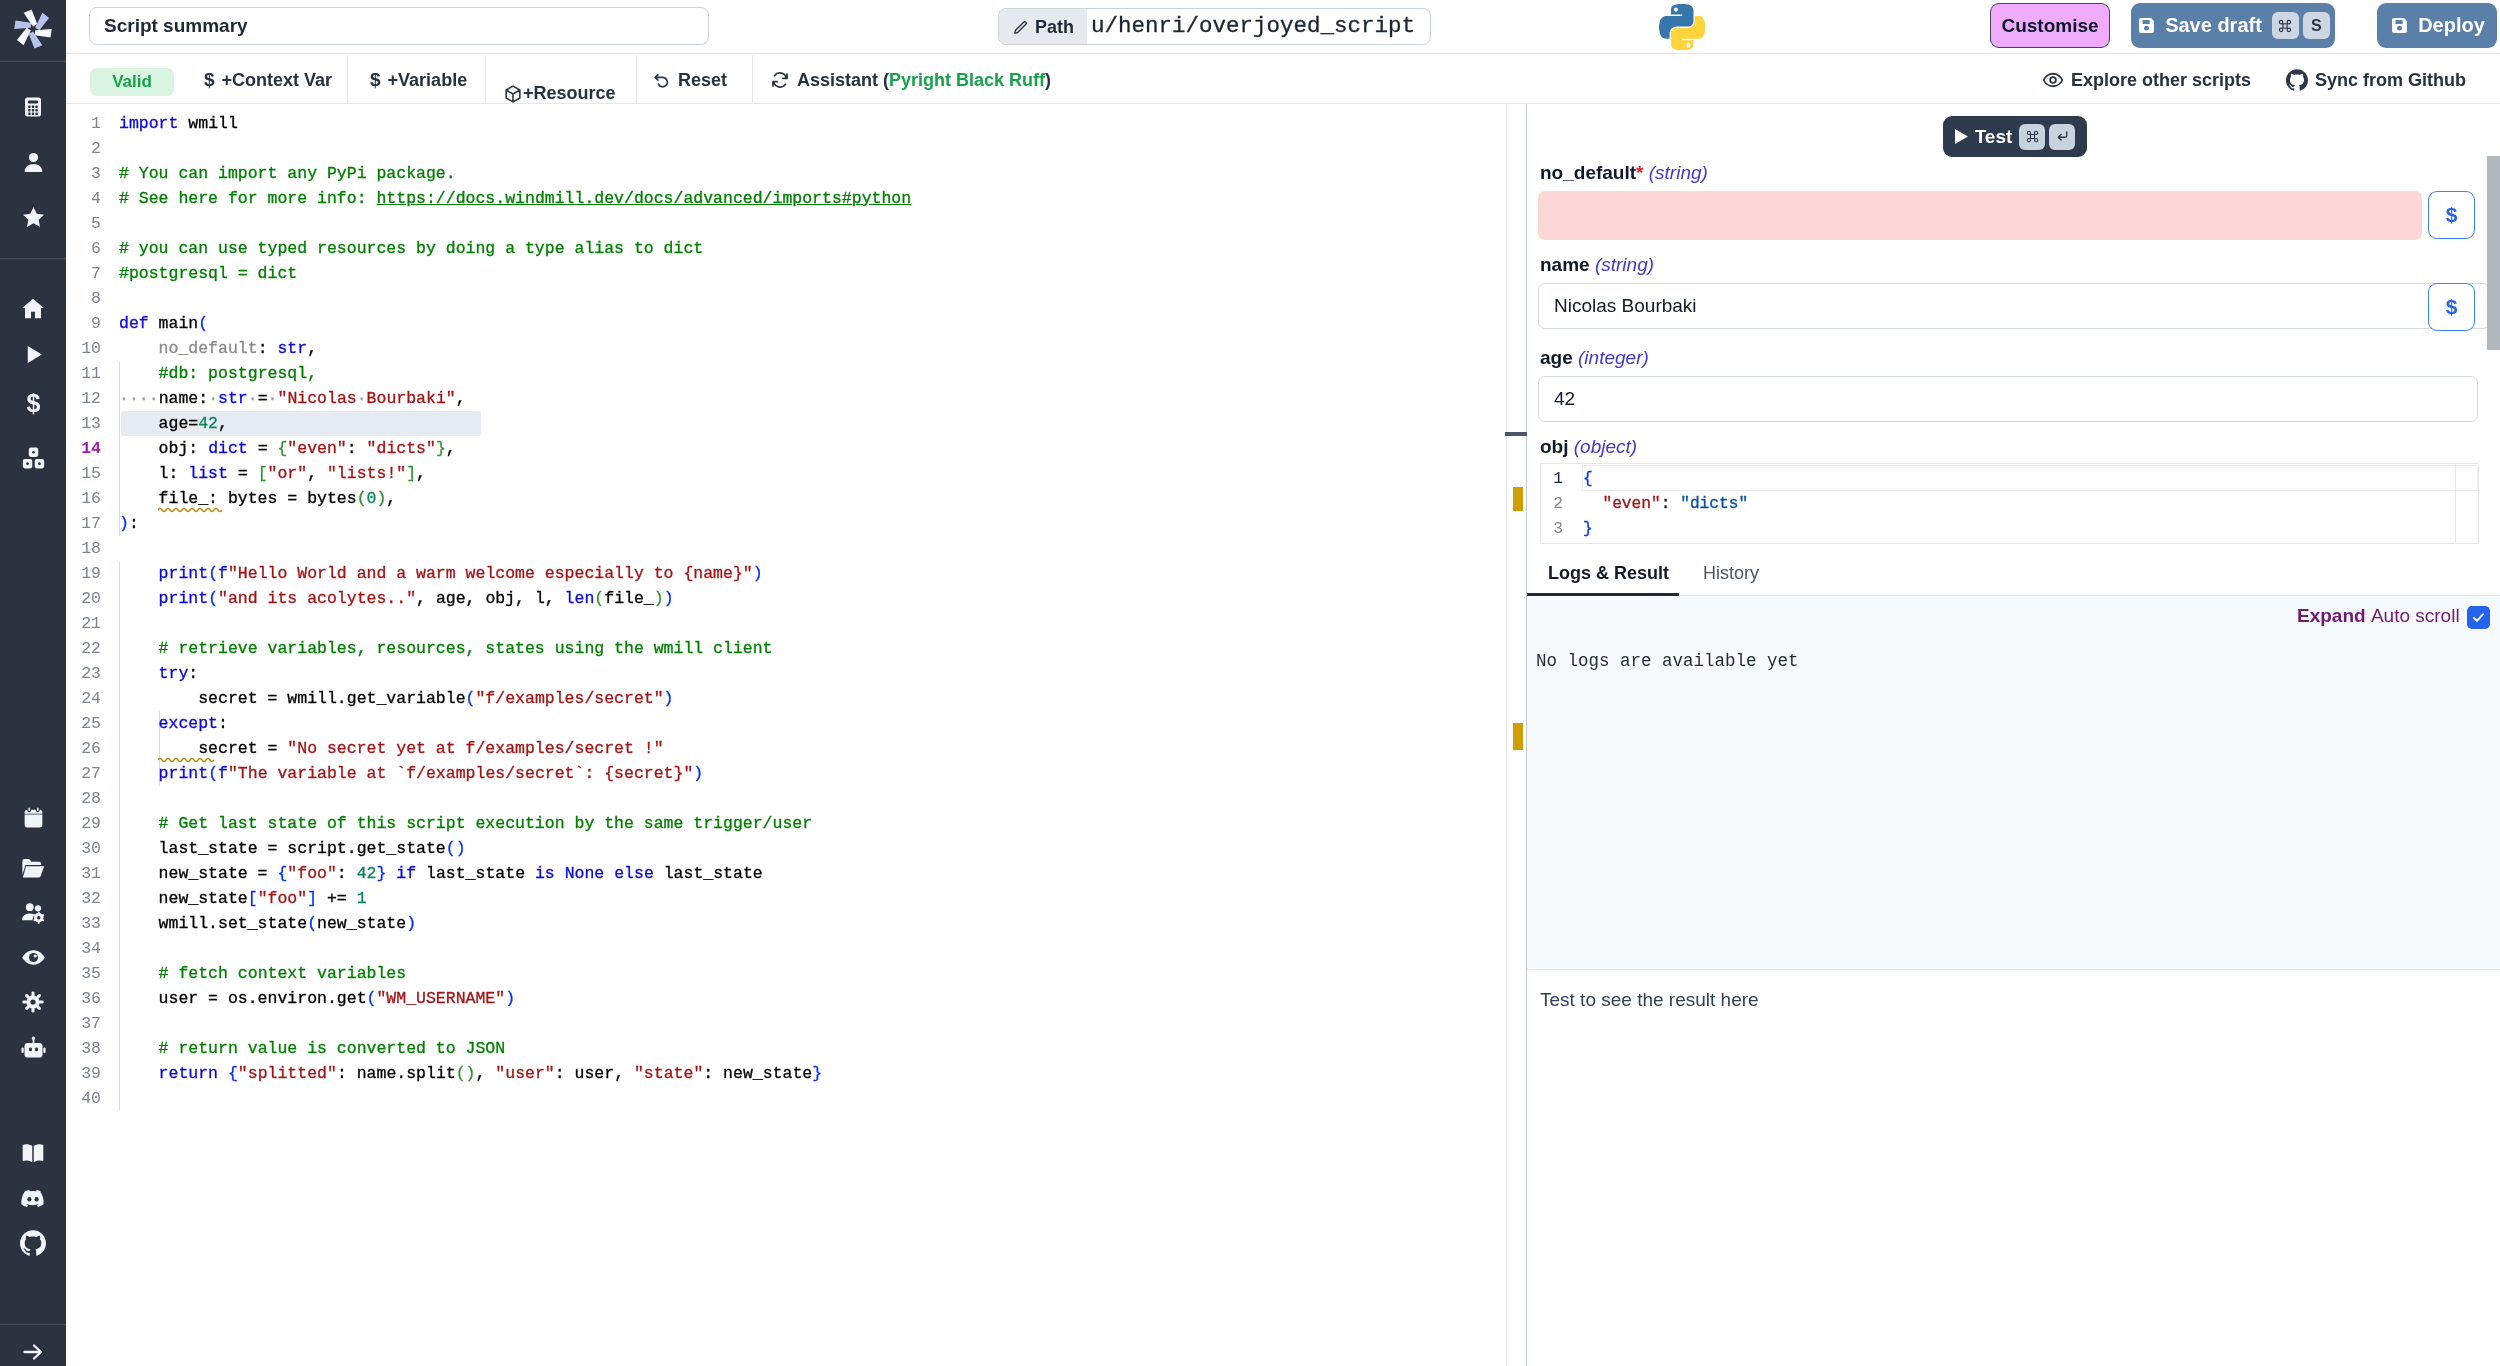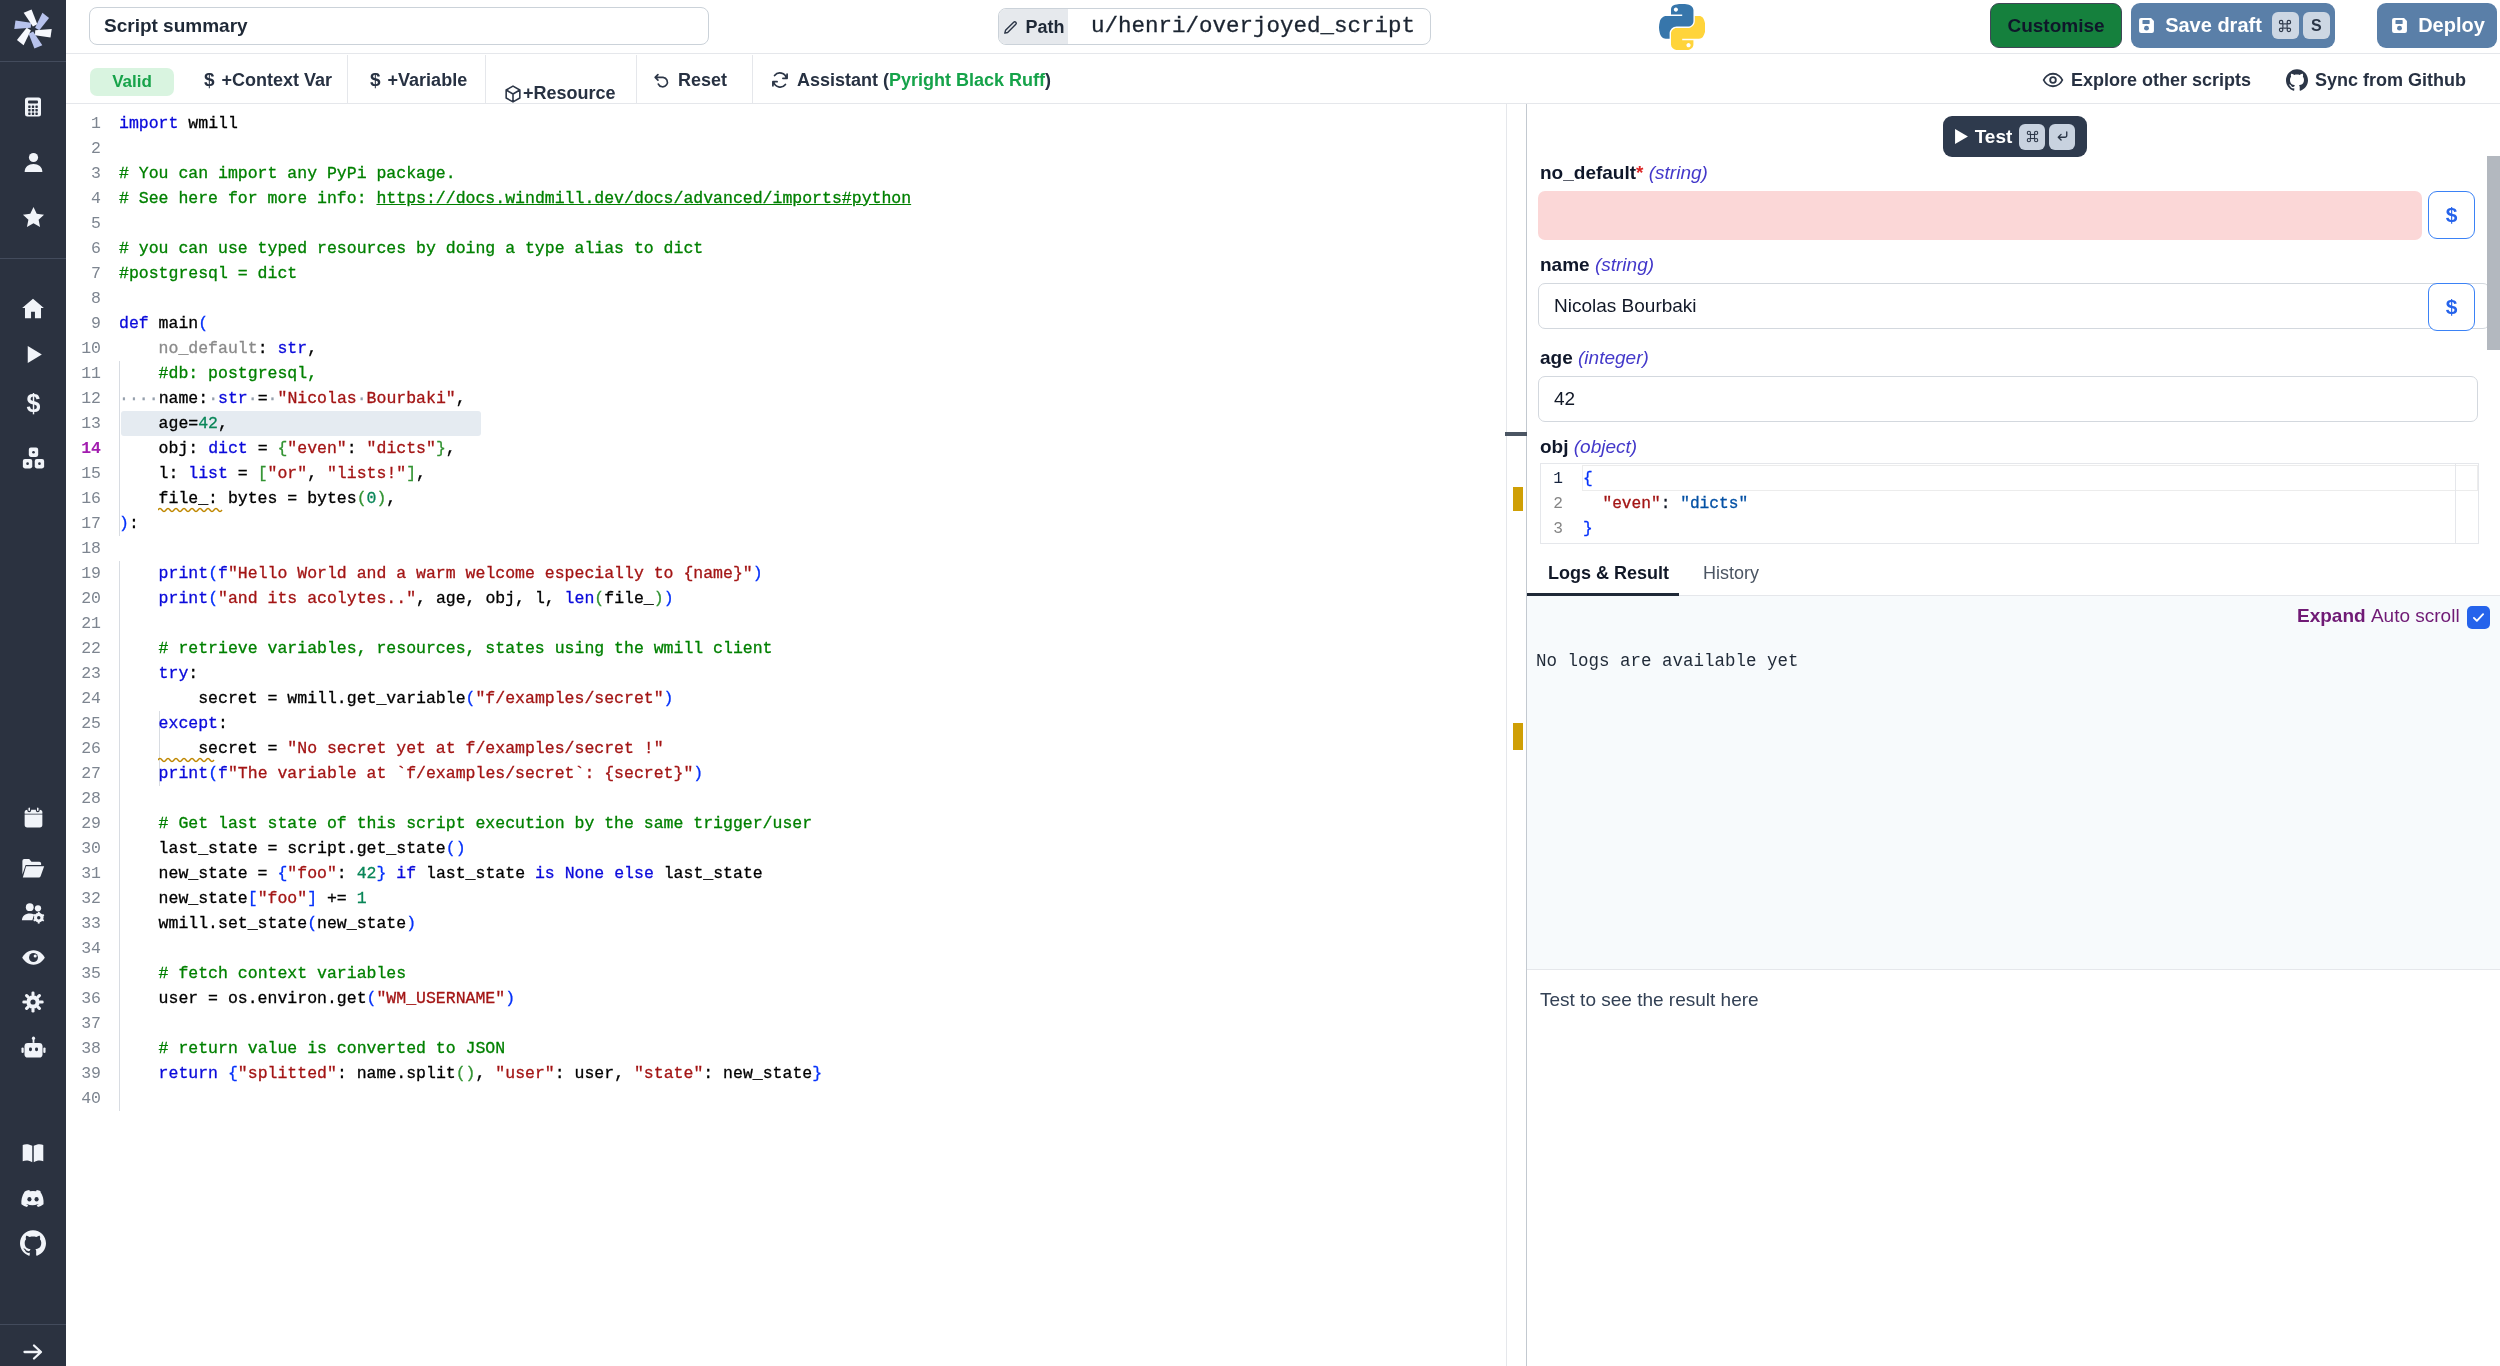--- a/index.html
+++ b/index.html
@@ -174,33 +174,33 @@
         <path d="M3.5 12h16M13 5.5L20 12l-7 6.5" stroke="#f1f4f9" stroke-width="2.3" fill="none" stroke-linecap="round" stroke-linejoin="round"></path>
       </svg>
     </div>
     <div class="abs" style="left:0;top:61px;width:66px;height:1px;background:#434b5c"></div>
     <div class="abs" style="left:0;top:258px;width:66px;height:1px;background:#434b5c"></div>
     <div class="abs" style="left:0;top:1324px;width:66px;height:1px;background:#434b5c"></div>
   </div>
 <div class="abs" style="left:66px;top:0;width:2434px;height:54px;border-bottom:1px solid #e5e7eb;background:#fff"></div>
 <div class="abs" style="left:89px;top:7px;width:620px;height:38px;border:1px solid #cbd2d9;border-radius:8px;background:#fff;font-size:19px;font-weight:700;color:#1f2937;line-height:36px;padding-left:14px">Script summary</div>
 <div class="abs" style="left:998px;top:8px;width:433px;height:37px;border:1px solid #cbd2d9;border-radius:8px;background:#fff;overflow:hidden">
-    <div style="position:absolute;left:0;top:0;width:69px;height:37px;background:#e6e9ed;display:flex;align-items:center;justify-content:center;gap:6px">
+    <div style="position:absolute;left:0;top:0;width:88px;height:37px;background:#e6e9ed;display:flex;align-items:center;justify-content:center;gap:6px">
       <svg width="17" height="17" viewBox="0 0 24 24" style="">
         <path d="M4 20l1-4L16.5 4.5a2.1 2.1 0 0 1 3 3L8 19z" fill="none" stroke="#2c3647" stroke-width="2" stroke-linejoin="round"></path>
       </svg>
       <span style="font-size:18px;font-weight:700;color:#1f2937">Path</span>
     </div>
     <div class="mono" style="position:absolute;left:92px;top:0;height:35px;line-height:35px;font-size:22.5px;color:#1b2431;-webkit-text-stroke:0.3px">u/henri/overjoyed_script</div>
   </div>
 <div class="abs" style="left:1659px;top:4px"><svg width="46" height="46" viewBox="0 0 110 110">
       <path d="M54.9 0c-4.6 0-9 .4-12.8 1.1-11.3 2-13.4 6.2-13.4 13.9v10.2h26.8v3.4H18.6c-7.8 0-14.6 4.7-16.7 13.6-2.5 10.2-2.6 16.6 0 27.3 1.9 7.9 6.5 13.6 14.3 13.6h9.2V70.8c0-8.9 7.7-16.7 16.8-16.7h26.8c7.5 0 13.4-6.1 13.4-13.6V15c0-7.3-6.1-12.7-13.4-13.9C64.3.3 59.5 0 54.9 0zM40.4 8.2c2.8 0 5 2.3 5 5.1 0 2.8-2.3 5.1-5 5.1-2.8 0-5-2.3-5-5.1 0-2.8 2.2-5.1 5-5.1z" fill="#3776ab"></path>
       <path d="M85.6 28.7v11.9c0 9.2-7.8 17-16.7 17H42.1c-7.3 0-13.4 6.3-13.4 13.6v25.5c0 7.3 6.3 11.5 13.4 13.6 8.5 2.5 16.6 2.9 26.8 0 6.8-2 13.4-5.9 13.4-13.6v-10.2H55.5v-3.4h40.2c7.8 0 10.7-5.4 13.4-13.6 2.8-8.4 2.7-16.5 0-27.3-1.9-7.8-5.6-13.6-13.4-13.6h-10.1zM70.6 93.3c2.8 0 5 2.3 5 5.1 0 2.8-2.3 5.1-5 5.1-2.8 0-5-2.3-5-5.1 0-2.8 2.2-5.1 5-5.1z" fill="#ffd43b"></path>
     </svg></div>
-<div class="abs" style="left:1990px;top:3px;width:132px;height:45px;border:1.6px solid #3f4756;border-radius:9px;background:#15803d;display:flex;align-items:center;justify-content:center;font-size:19px;font-weight:700;color:#0f172a">Customise</div>
+<div class="abs" style="left:1990px;top:3px;width:120px;height:45px;border:1.6px solid #3f4756;border-radius:9px;background:#f0abfc;display:flex;align-items:center;justify-content:center;font-size:19px;font-weight:700;color:#0f172a">Customise</div>
 <div class="abs" style="left:2131px;top:3px;width:204px;height:45px;border-radius:9px;background:#5a7fa8;display:flex;align-items:center;justify-content:center;gap:8px">
     <svg width="21" height="21" viewBox="0 0 24 24" style="">
       <path d="M3.5 5.8A2.3 2.3 0 0 1 5.8 3.5h11.4l3.3 3.3v11.4a2.3 2.3 0 0 1-2.3 2.3H5.8a2.3 2.3 0 0 1-2.3-2.3z" fill="#fff"></path>
       <rect x="7.4" y="5.8" width="8.2" height="4.6" rx="0.8" fill="#5a7fa8"></rect>
       <circle cx="12" cy="15" r="2.8" fill="#5a7fa8"></circle>
     </svg>
     <span style="font-size:20px;font-weight:700;color:#fff">Save draft</span>
     <span style="display:inline-flex;gap:4px;margin-left:2px">
       <span class="kcap">
         <svg width="16" height="16" viewBox="0 0 24 24" style="">

